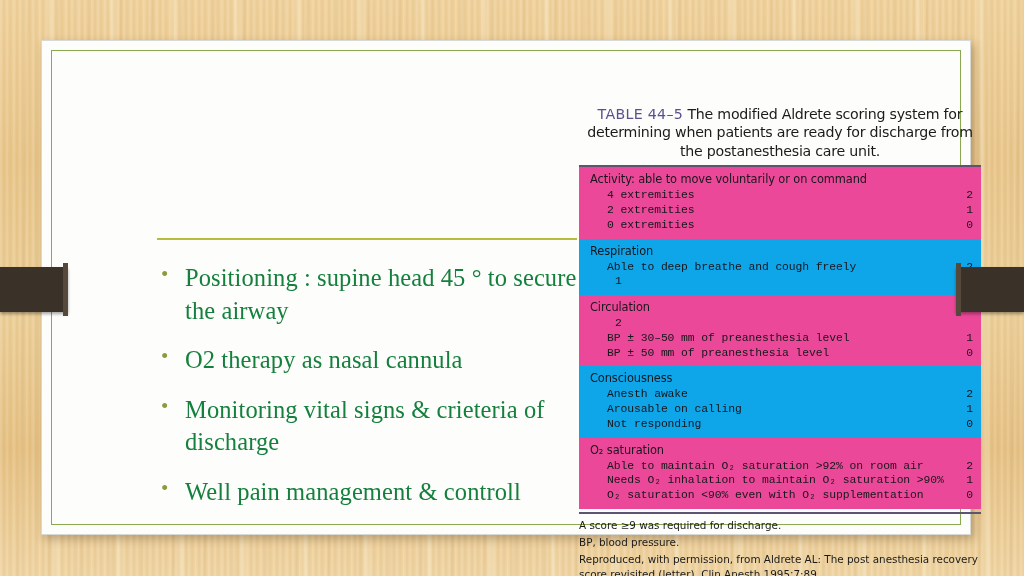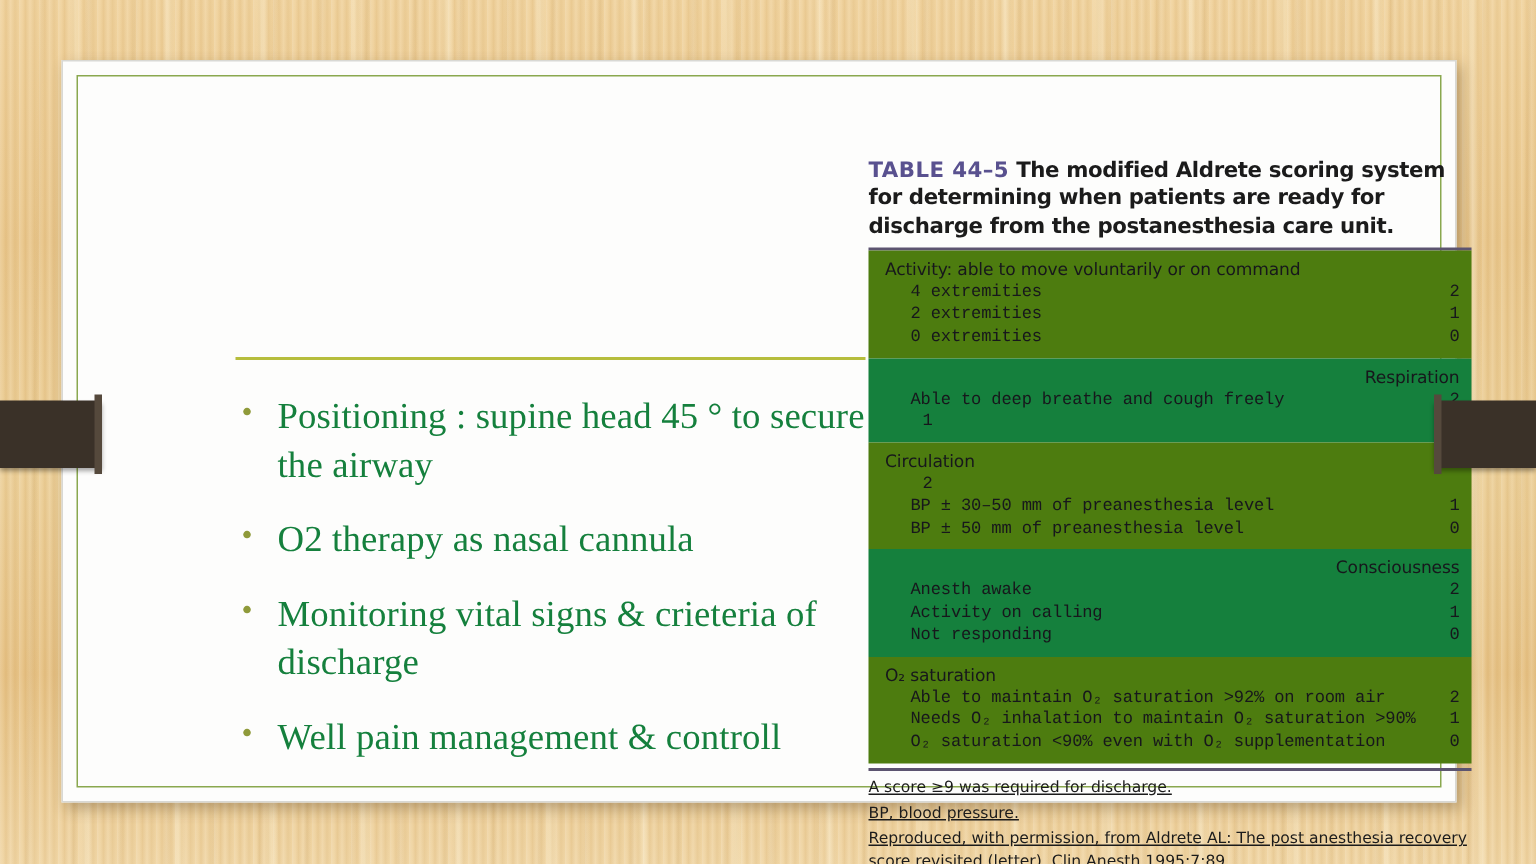--- a/index.html
+++ b/index.html
@@ -124,46 +124,47 @@
   
   #table-figure {
     position: absolute;
     left: 537px;
     top: 64px;
     width: 402px;
   }
   #table-caption {
     font-family: "DejaVu Sans", sans-serif;
     font-size: 14.2px;
-    font-weight: bold;
+    font-weight: normal;
     line-height: 1.30;
     color: #1b1b1b;
     letter-spacing: -0.25px;
+    text-align: center;
   }
   #table-caption .tbl-num {
     color: #59518f;
     letter-spacing: 0.3px;
   }
   #caption-rule {
     height: 2px;
     background: #5c5470;
     margin-top: 5px;
     margin-bottom: 0;
   }
 
   #score-table { width: 100%; }
   .tbl-section {
     padding: 5px 8px 6px 11px;
     font-family: "DejaVu Sans", sans-serif;
     font-size: 11.4px;
     color: #17171c;
     line-height: 1.30;
   }
-  .tbl-section.shade-a { background: #4d7c0f; }
-  .tbl-section.shade-b { background: #15803d; text-align: right; }
+  .tbl-section.shade-a { background: #ec4899; }
+  .tbl-section.shade-b { background: #0ea5e9; }
   .sec-head { margin-bottom: 1px; letter-spacing: -0.1px; }
   .sec-row {
     display: flex;
     justify-content: space-between;
     padding-left: 17px;
     letter-spacing: -0.1px;
     font-family: Liberation Mono, monospace;
   }
   .sec-row .score { padding-left: 8px; }
 
@@ -172,21 +173,21 @@
     background: #5c5470;
     margin-top: 3px;
   }
   #table-footnotes {
     font-family: "DejaVu Sans", sans-serif;
     font-size: 10.4px;
     color: #1b1b1b;
     line-height: 1.38;
     padding-top: 4px;
   }
-  #table-footnotes p { margin-bottom: 3px; text-decoration: underline; }
+  #table-footnotes p { margin-bottom: 3px; }
   #table-footnotes p:last-child { margin-bottom: 0; }
 </style>
 </head>
 <body>
 
 <div id="wood-backdrop"></div>
 
 <div id="slide-card">
   <div id="slide-inner-border"></div>
 
@@ -251,21 +252,21 @@
         </div>
       </div>
 
       <div class="tbl-section shade-b">
         <div class="sec-head">Consciousness</div>
         <div class="sec-row">
           <span>Anesth awake</span>
           <span class="score">2</span>
         </div>
         <div class="sec-row">
-          <span>Activity on calling</span>
+          <span>Arousable on calling</span>
           <span class="score">1</span>
         </div>
         <div class="sec-row">
           <span>Not responding</span>
           <span class="score">0</span>
         </div>
       </div>
 
       <div class="tbl-section shade-a">
         <div class="sec-head">O₂ saturation</div>

